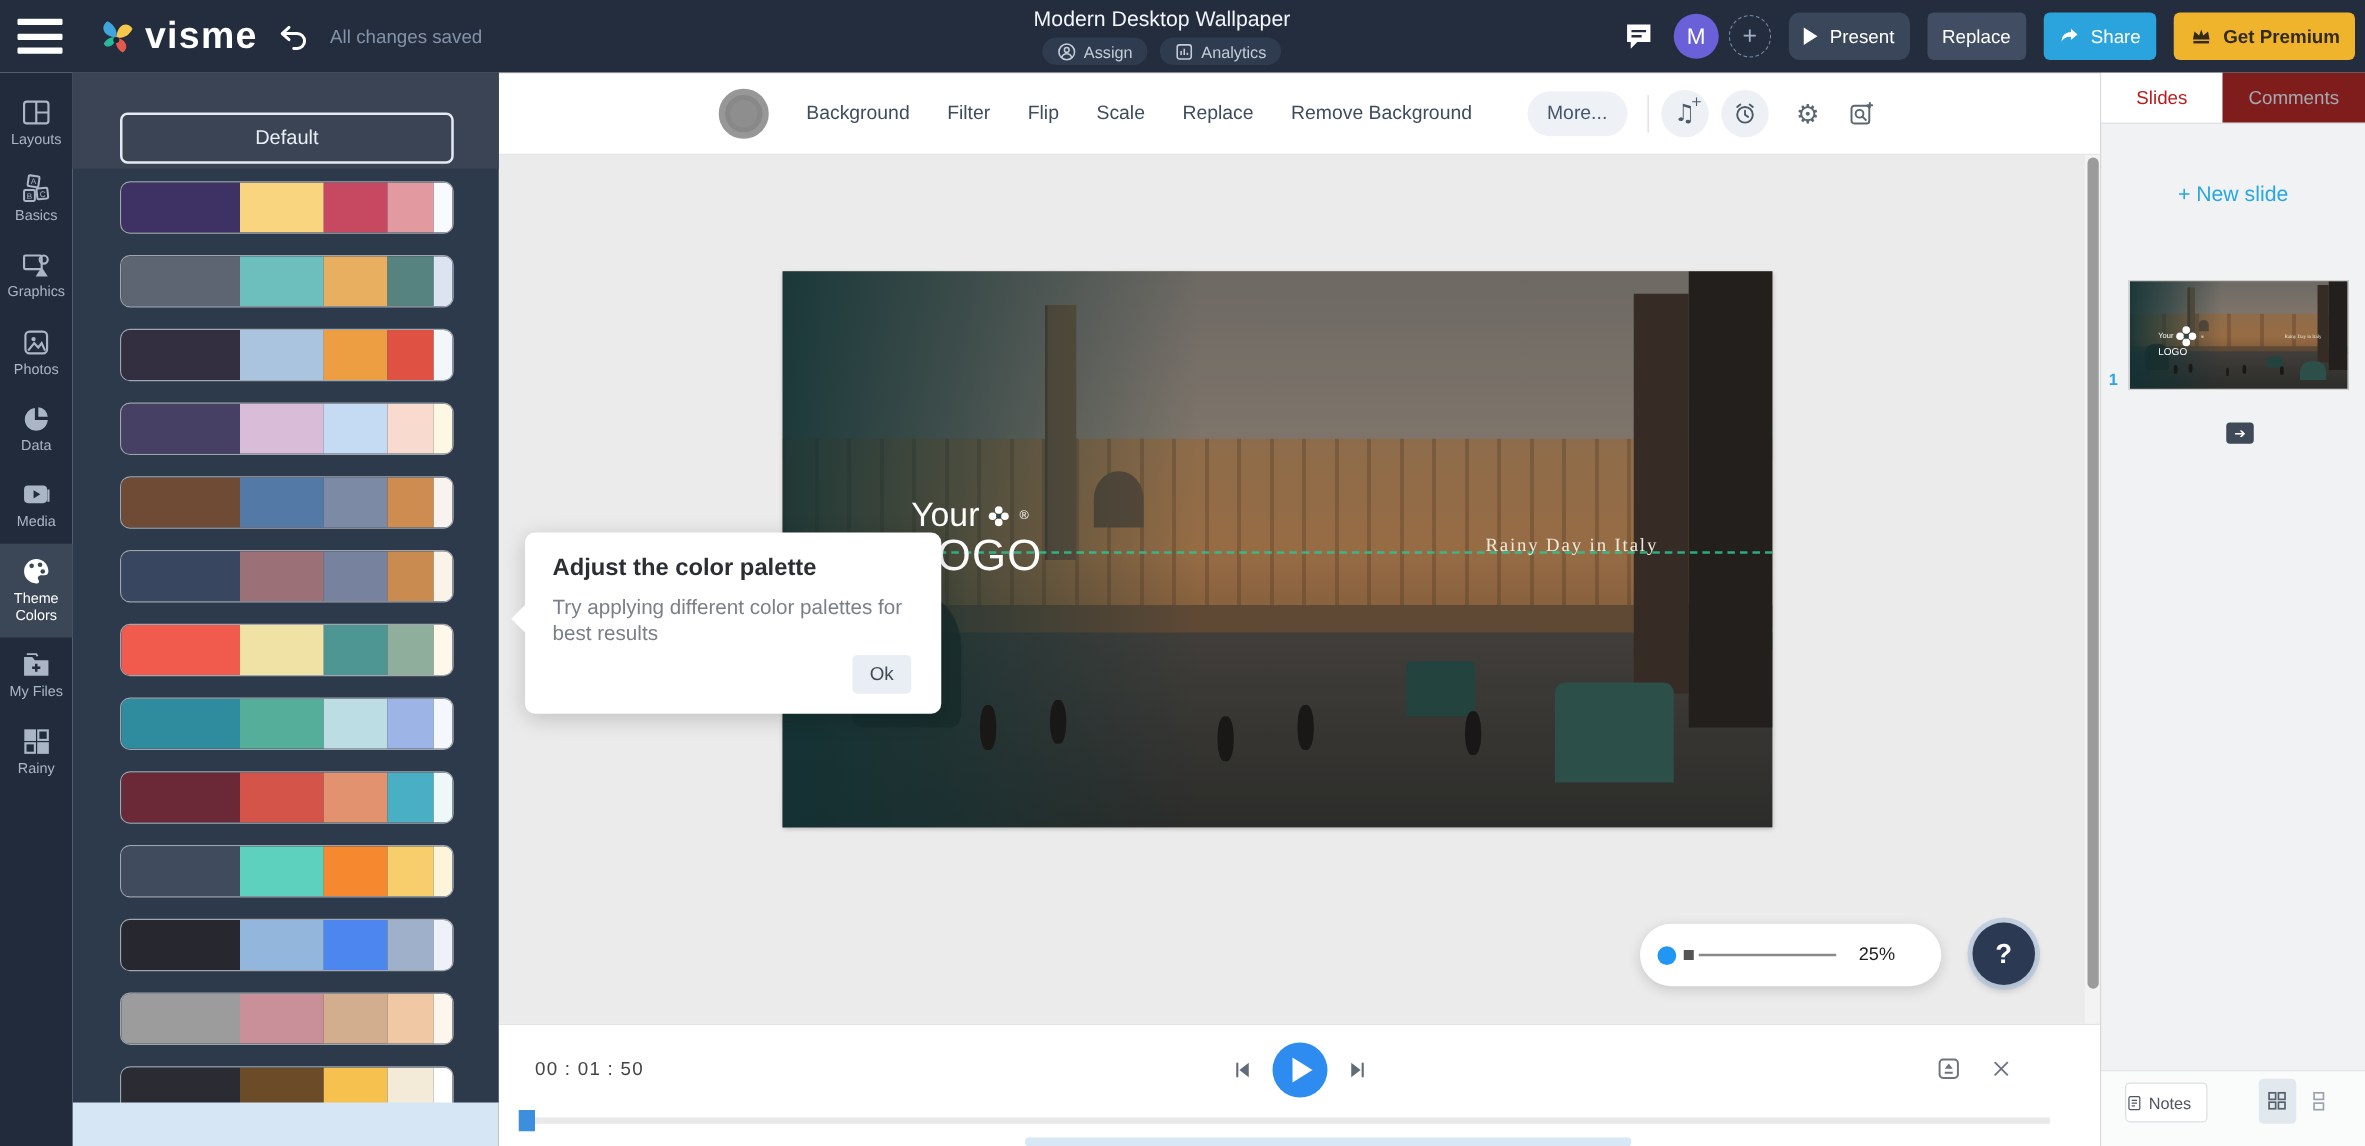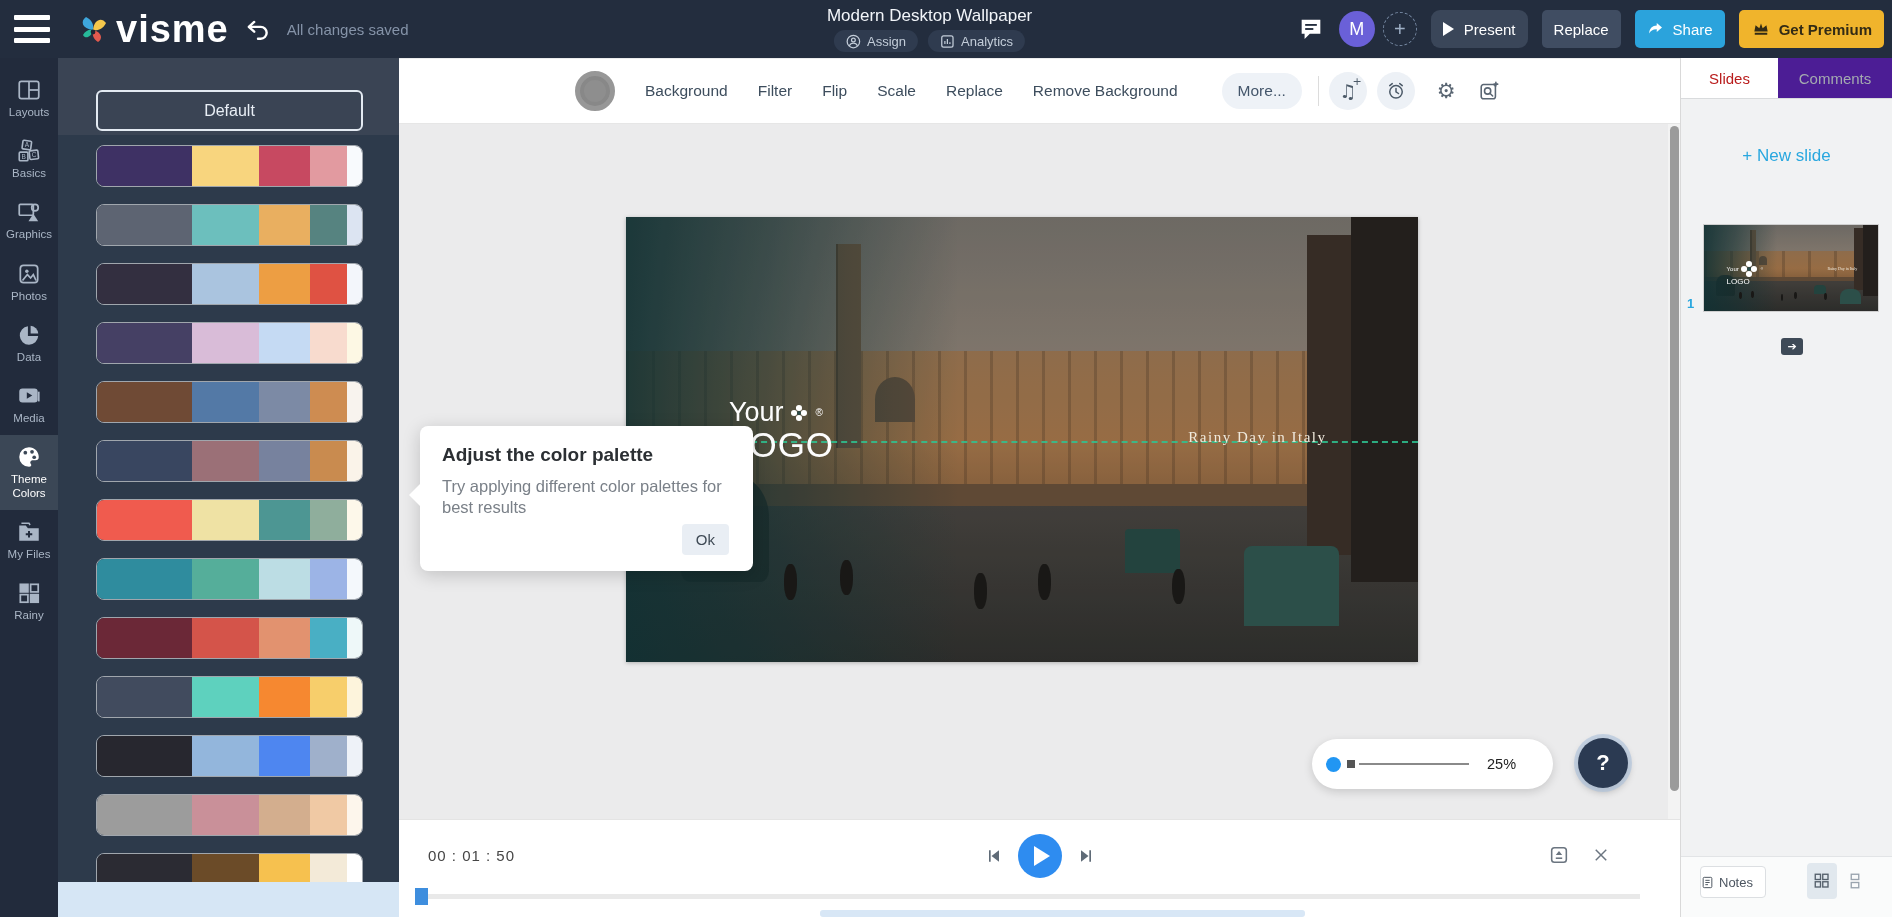--- a/index.html
+++ b/index.html
@@ -7,21 +7,21 @@
               font-family:"Liberation Sans", sans-serif; }
   #app { position:relative; width:1892px; height:917px; }
 
   
   .topbar { position:absolute; left:0; top:0; width:1892px; height:58px; background:#232d3e;
             display:flex; align-items:center; z-index:50; }
   .hamburger { width:36px; height:28px; margin-left:14px; display:flex; flex-direction:column;
                justify-content:space-between; cursor:pointer; }
   .hamburger span { display:block; height:5px; background:#ffffff; border-radius:1px; }
   .brand { display:flex; align-items:center; margin-left:28px; }
-  .brand-word { color:#fff; font-size:38px; font-weight:bold; letter-spacing:1px; margin-left:8px; }
+  .brand-word { color:#fff; font-size:30px; font-weight:bold; letter-spacing:1px; margin-left:8px; }
   .undo-btn { margin-left:16px; cursor:pointer; display:flex; }
   .saved-status { color:#8violet593a8; color:#8593a8; font-size:15px; margin-left:16px; }
   .topbar-center { position:absolute; left:50%; top:0; transform:translateX(-58%); height:58px;
                    display:flex; flex-direction:column; align-items:center; justify-content:center; }
   .doc-title { color:#f2f5f9; font-size:17px; }
   .pill-row { display:flex; gap:10px; margin-top:4px; }
   .top-pill { background:#2f3b4f; border-radius:13px; height:22px; padding:0 12px; display:flex;
               align-items:center; gap:6px; color:#c3cdd9; font-size:13px; cursor:pointer; }
   .topbar-right { position:absolute; right:0; top:0; height:58px; display:flex; align-items:center; gap:14px; padding-right:8px; }
   .avatar { width:36px; height:36px; border-radius:50%; background:#6a60d8; color:#fff; font-size:18px;
@@ -151,21 +151,21 @@
   .progress-track { position:absolute; left:16px; right:40px; top:74px; height:5px; background:#e9e9e9; }
   .progress-handle { position:absolute; left:16px; top:68px; width:13px; height:17px; background:#3e8ede; cursor:pointer; }
   .tl-bottom-scroll { position:absolute; left:421px; bottom:1px; width:485px; height:7px; background:#d8e7f6; border-radius:3px; }
 
   
   .rightpanel { position:absolute; left:1680px; top:58px; width:212px; height:859px; background:#f1f2f3;
                 border-left:1px solid #d9d9d9; }
   .rp-tabs { display:flex; height:41px; border-bottom:1px solid #d9dbdd; }
   .rp-tab { display:flex; align-items:center; justify-content:center; font-size:15px; cursor:pointer; }
   .rp-tab.slides { width:97px; background:#ffffff; color:#b91c1c; }
-  .rp-tab.comments { flex:1; background:#4c1d95; color:#a4aab0; }
+  .rp-tab.comments { flex:1; background:#7f1d1d; color:#a4aab0; }
   .new-slide { position:absolute; left:0; top:88px; width:100%; text-align:center; color:#29a7df;
                font-size:17px; cursor:pointer; }
   .slide-thumb { position:absolute; left:22px; top:166px; width:176px; height:88px; background:#888;
                  border:1px solid #cfcfcf; cursor:pointer; overflow:hidden; }
   .thumb .logo-your { font-size:6px; gap:1px; }
   .thumb .logo-reg { font-size:3px; }
   .thumb .logo-logo { font-size:8px; letter-spacing:0; }
   .thumb .caption { font-size:4px; letter-spacing:0; }
   .slide-num { position:absolute; left:6px; top:238px; color:#29a7df; font-size:13px; font-weight:bold; }
   .enter-icon { position:absolute; left:100px; top:280px; width:22px; height:17px; background:#3e4a57;

